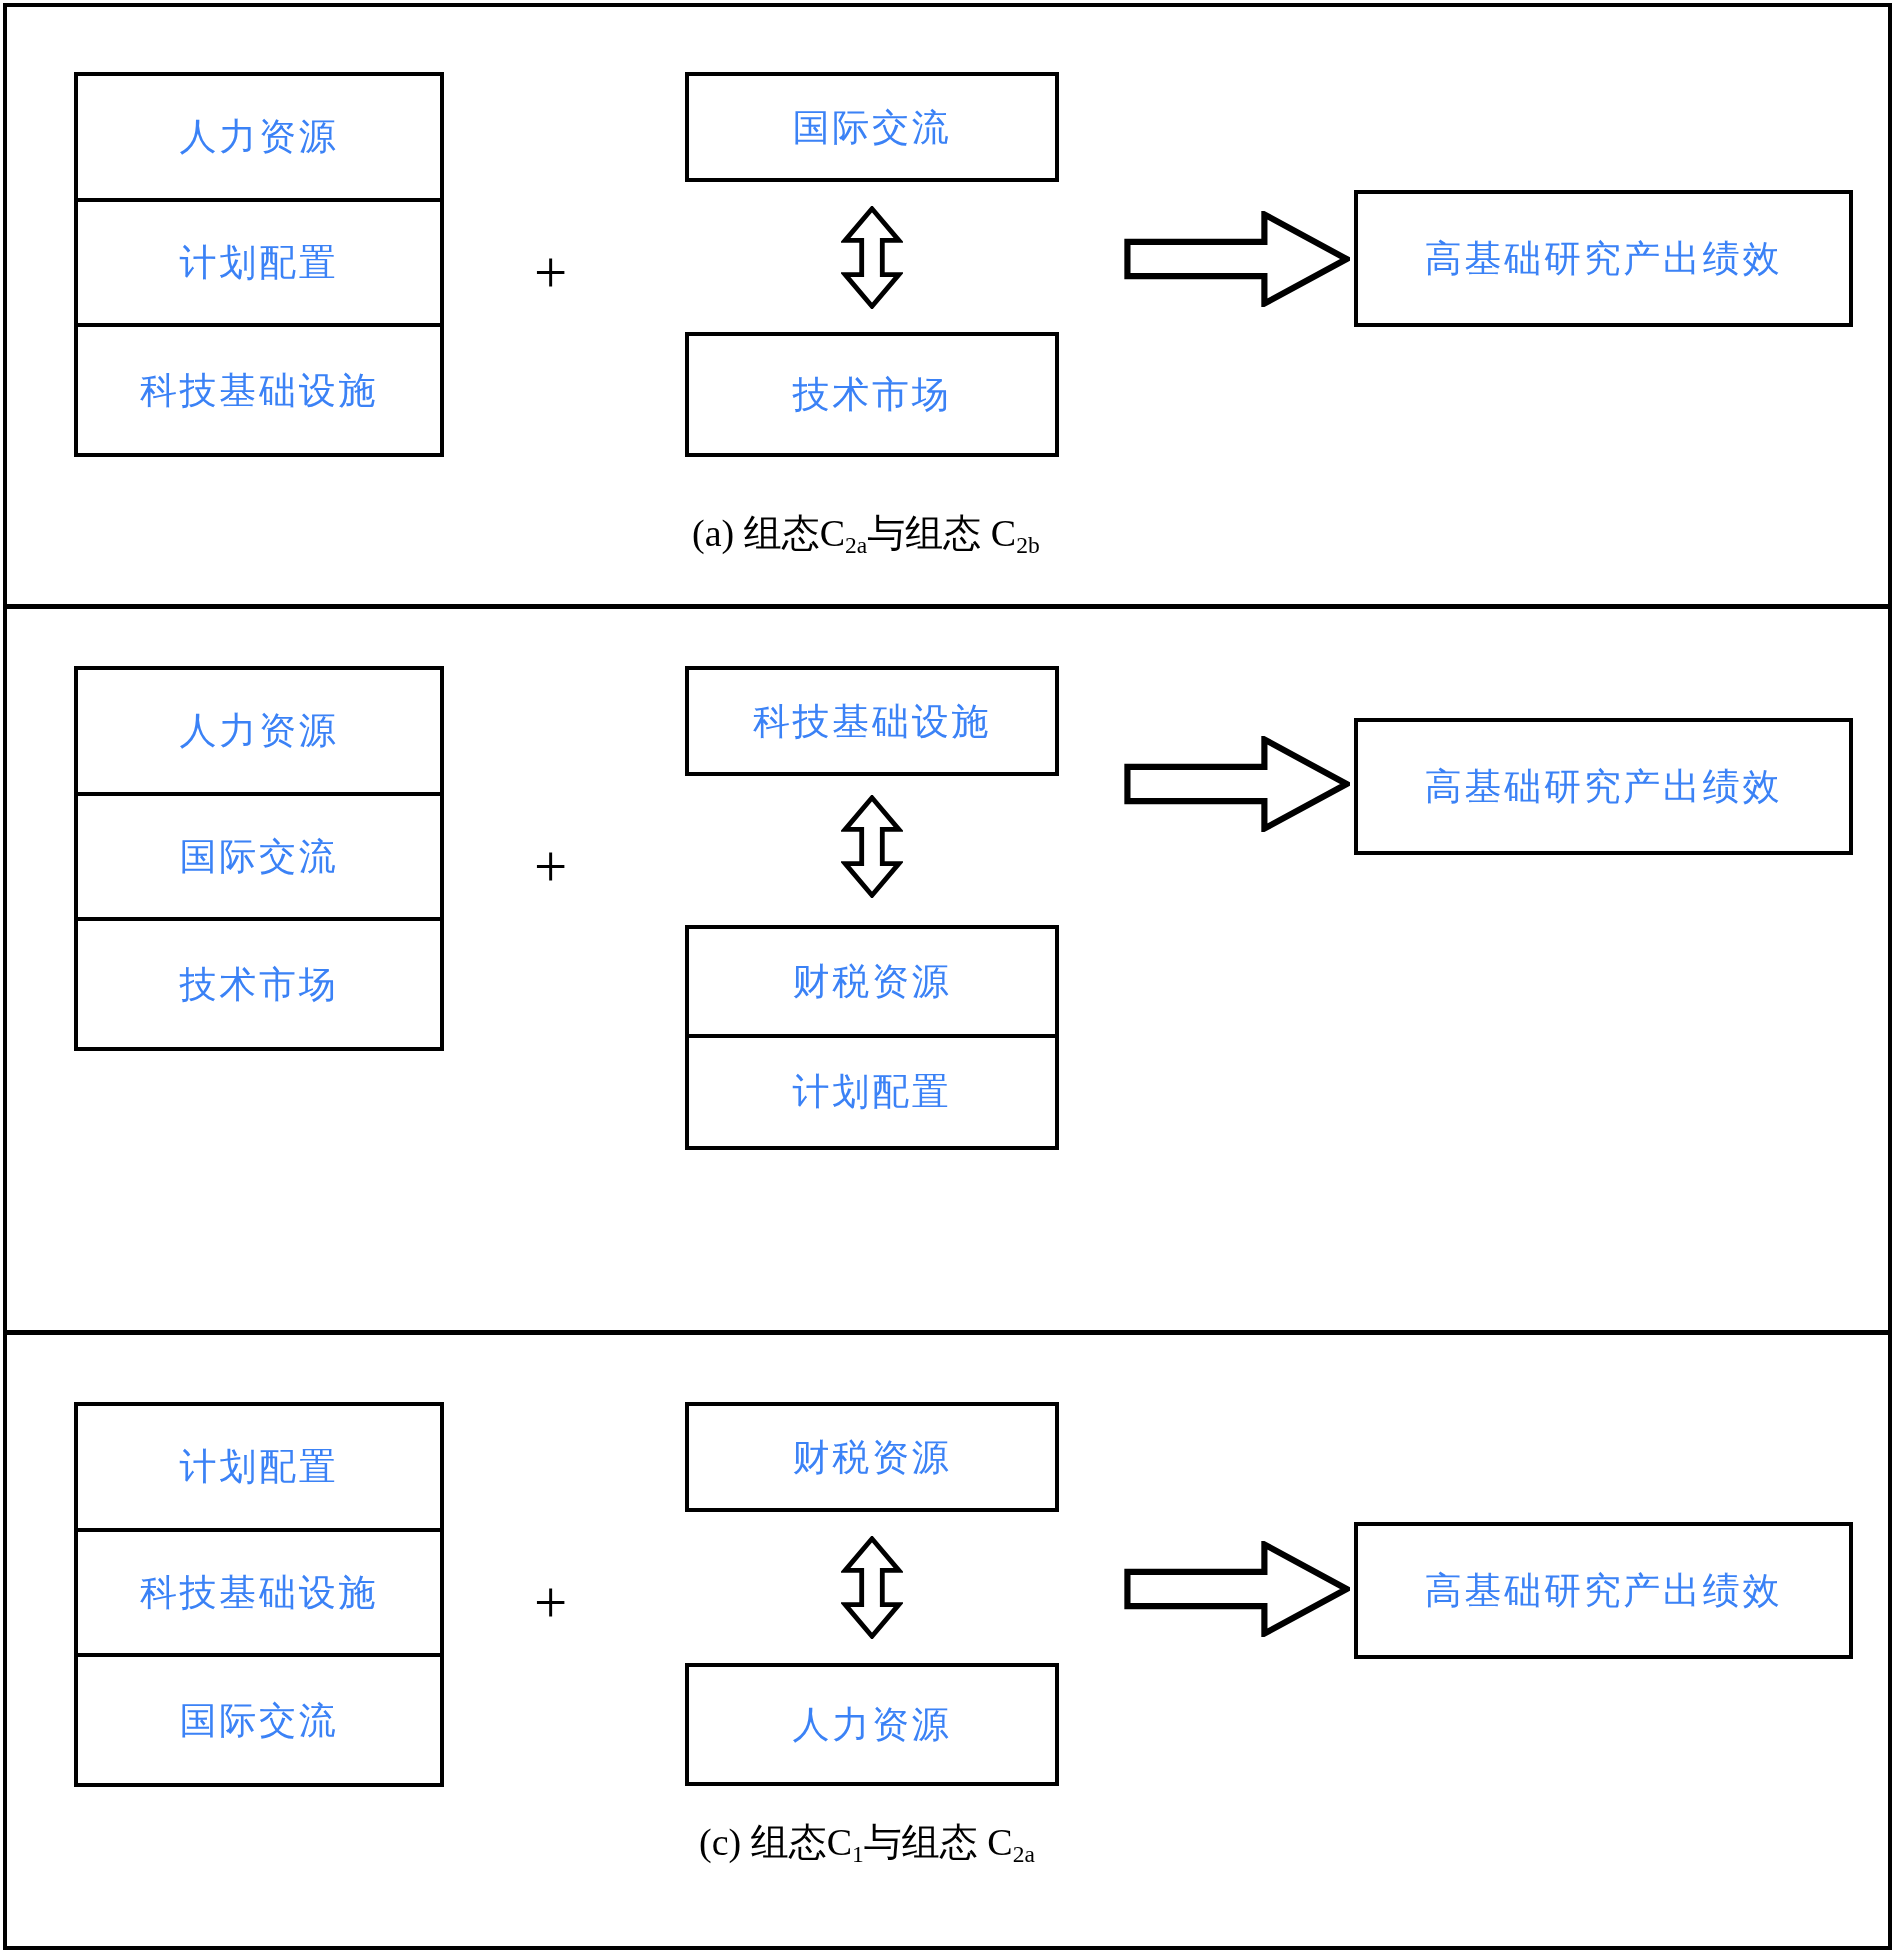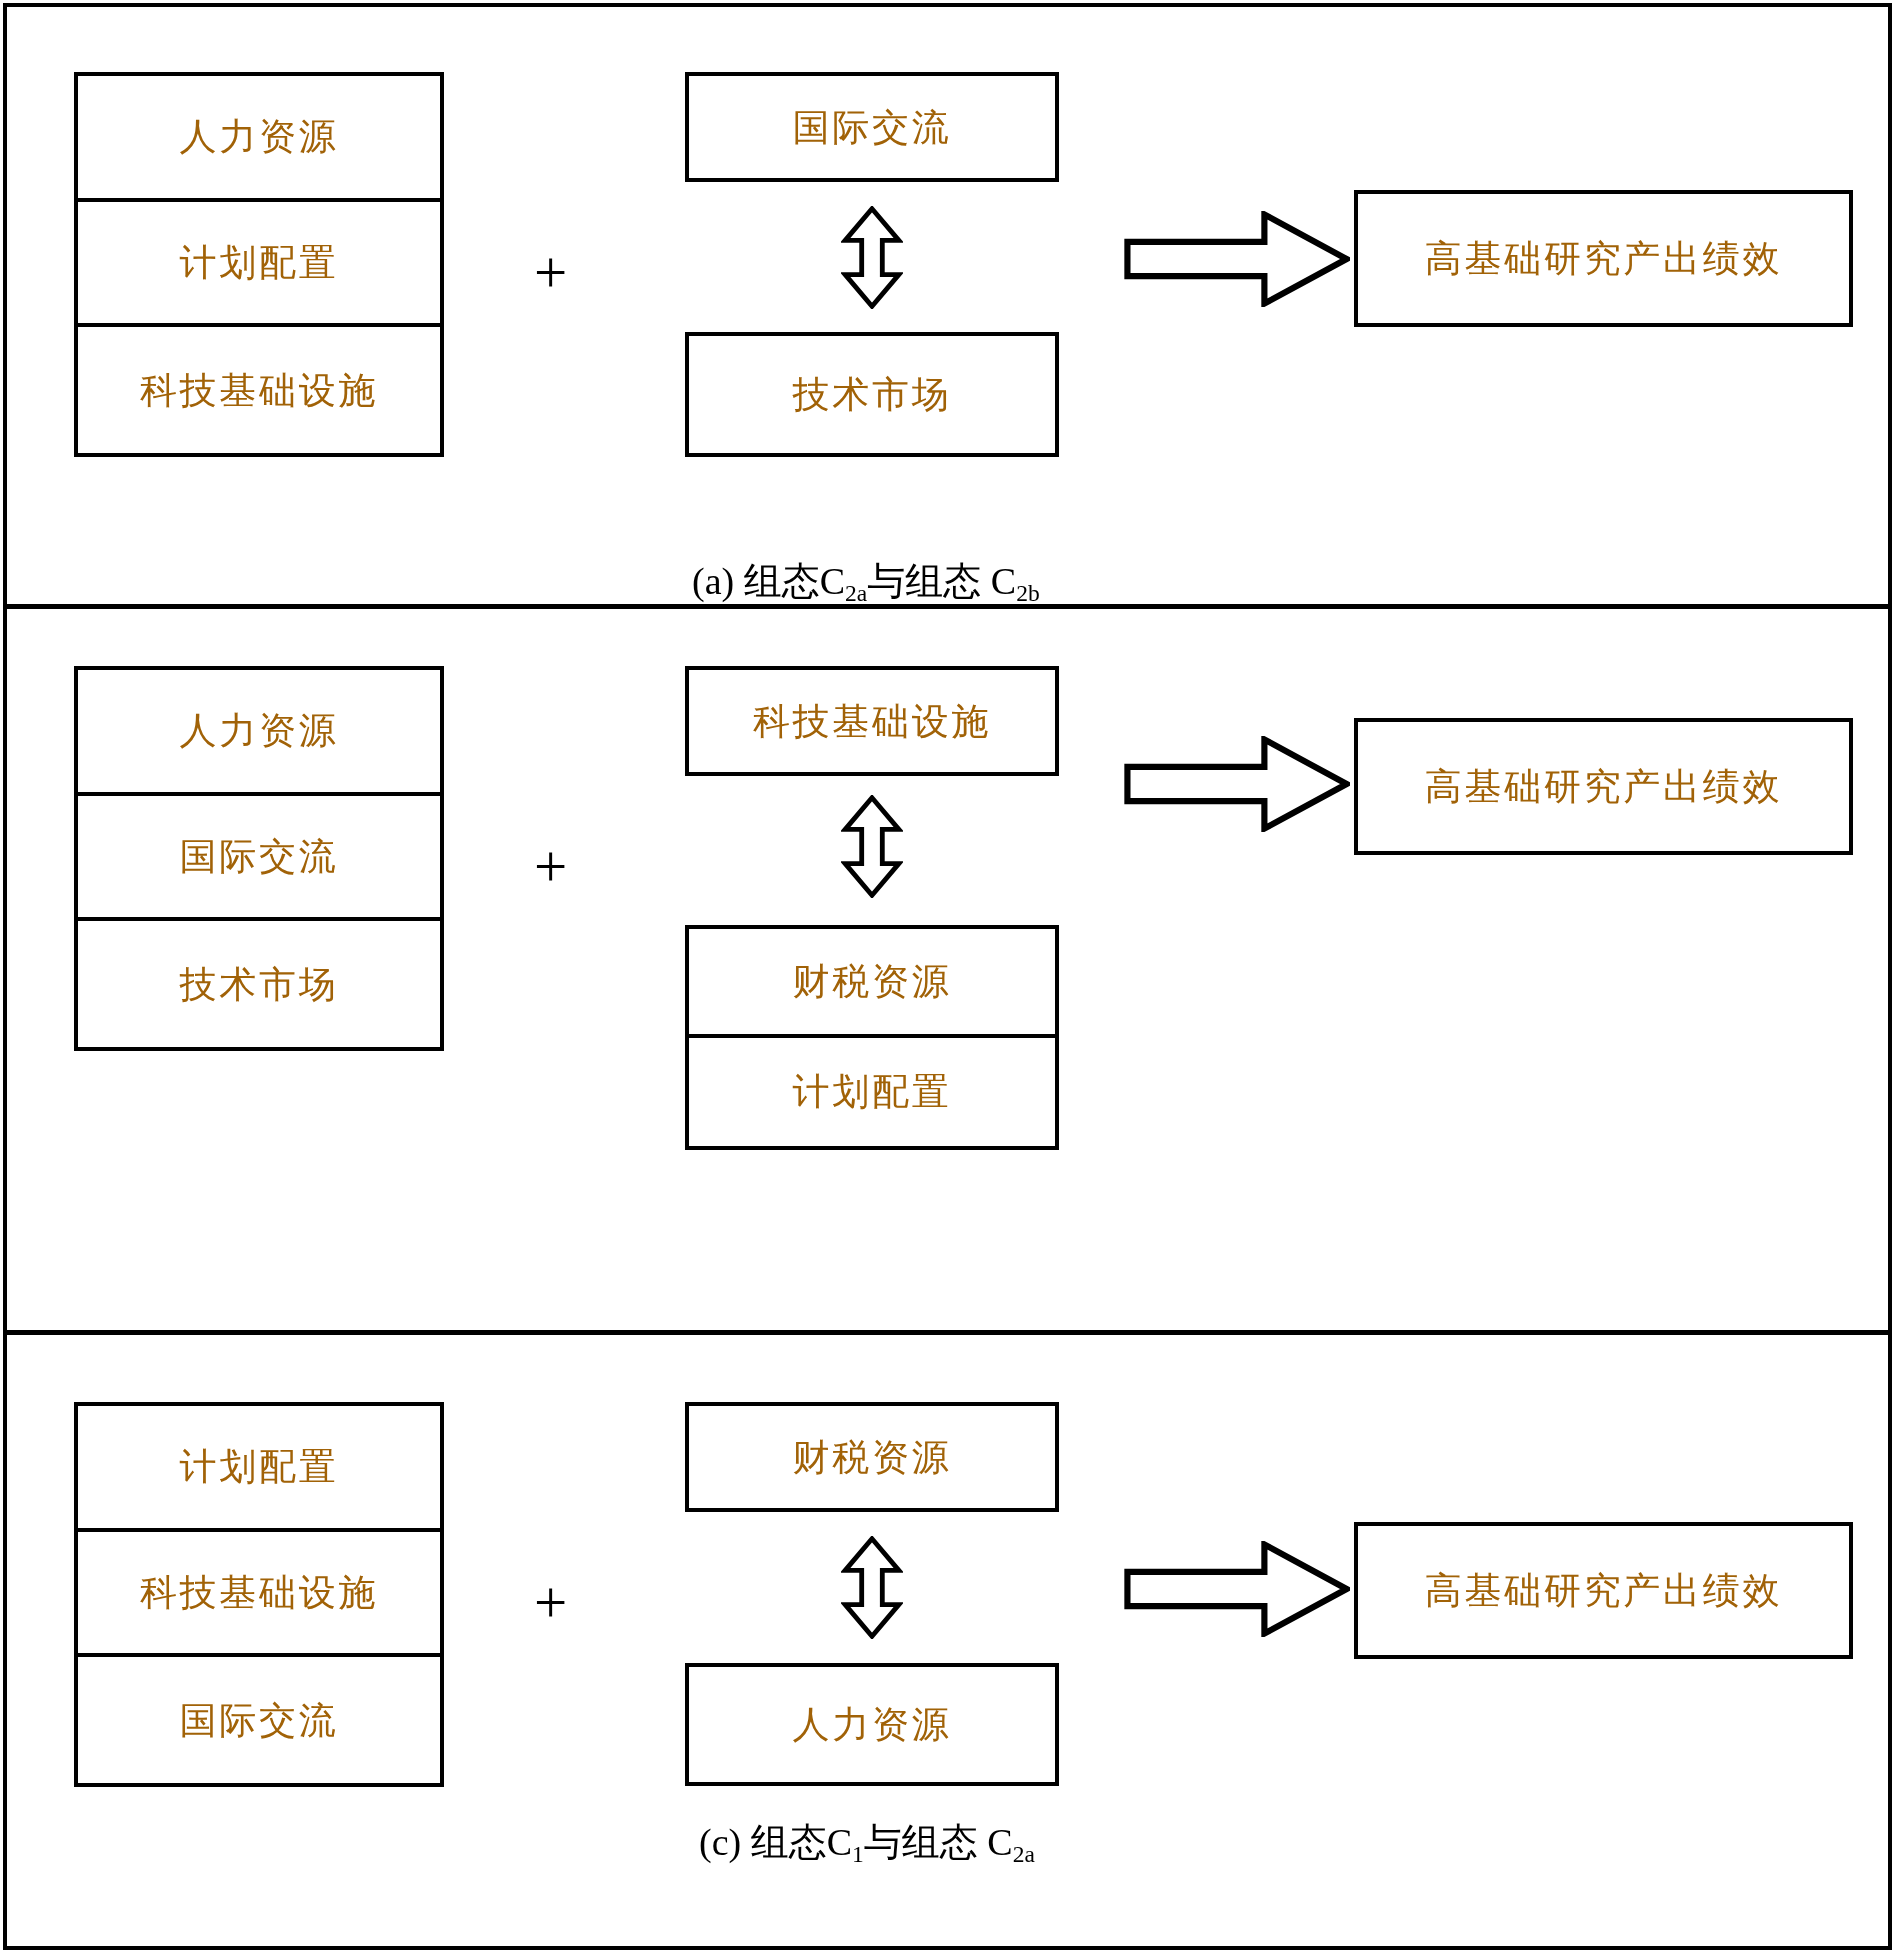--- a/index.html
+++ b/index.html
@@ -55,21 +55,21 @@
     border: 4.1px solid #000000;
     background: #ffffff;
     display: flex;
     align-items: center;
     justify-content: center;
     text-align: center;
   }
   .box-label {
     font-size: 37px;
     line-height: 1;
-    color: #a16207;
+    color: #3b82f6;
     letter-spacing: 2.7px;
     white-space: nowrap;
   }
 
   
   .stack {
     position: absolute;
     box-sizing: border-box;
     border: 4.1px solid #000000;
     background: #ffffff;
@@ -161,21 +161,21 @@
     <div class="right-arrow" style="left:1124px; top:211px;">
       <svg width="226" height="96" viewBox="0 0 330 140">
         <polygon points="5,45 205,45 205,5 325,70 205,135 205,95 5,95" fill="#ffffff" stroke="#000000" stroke-width="9" stroke-linejoin="miter"></polygon>
       </svg>
     </div>
 
     <div class="box" style="left:1354px; top:190px; width:499px; height:137px;">
       <span class="box-label">高基础研究产出绩效</span>
     </div>
 
-    <div class="caption" style="left:692px; top:514px;margin-top:48px;">
+    <div class="caption" style="left:692px; top:514px;">
       <span class="cap-latin">(a)</span><span>&nbsp;</span><span>组态</span><span class="cap-latin">C</span><sub class="cap-latin">2a</sub><span>与组态</span><span>&nbsp;</span><span class="cap-latin">C</span><sub class="cap-latin">2b</sub>
     </div>
   </div>
 
   <div class="panel" id="panel-b">
 
     <div class="stack" style="left:74px; top:59px; width:370px; height:385px;">
       <div class="stack-cell" style="height:33.4%;">
         <span class="box-label">人力资源</span>
       </div>

